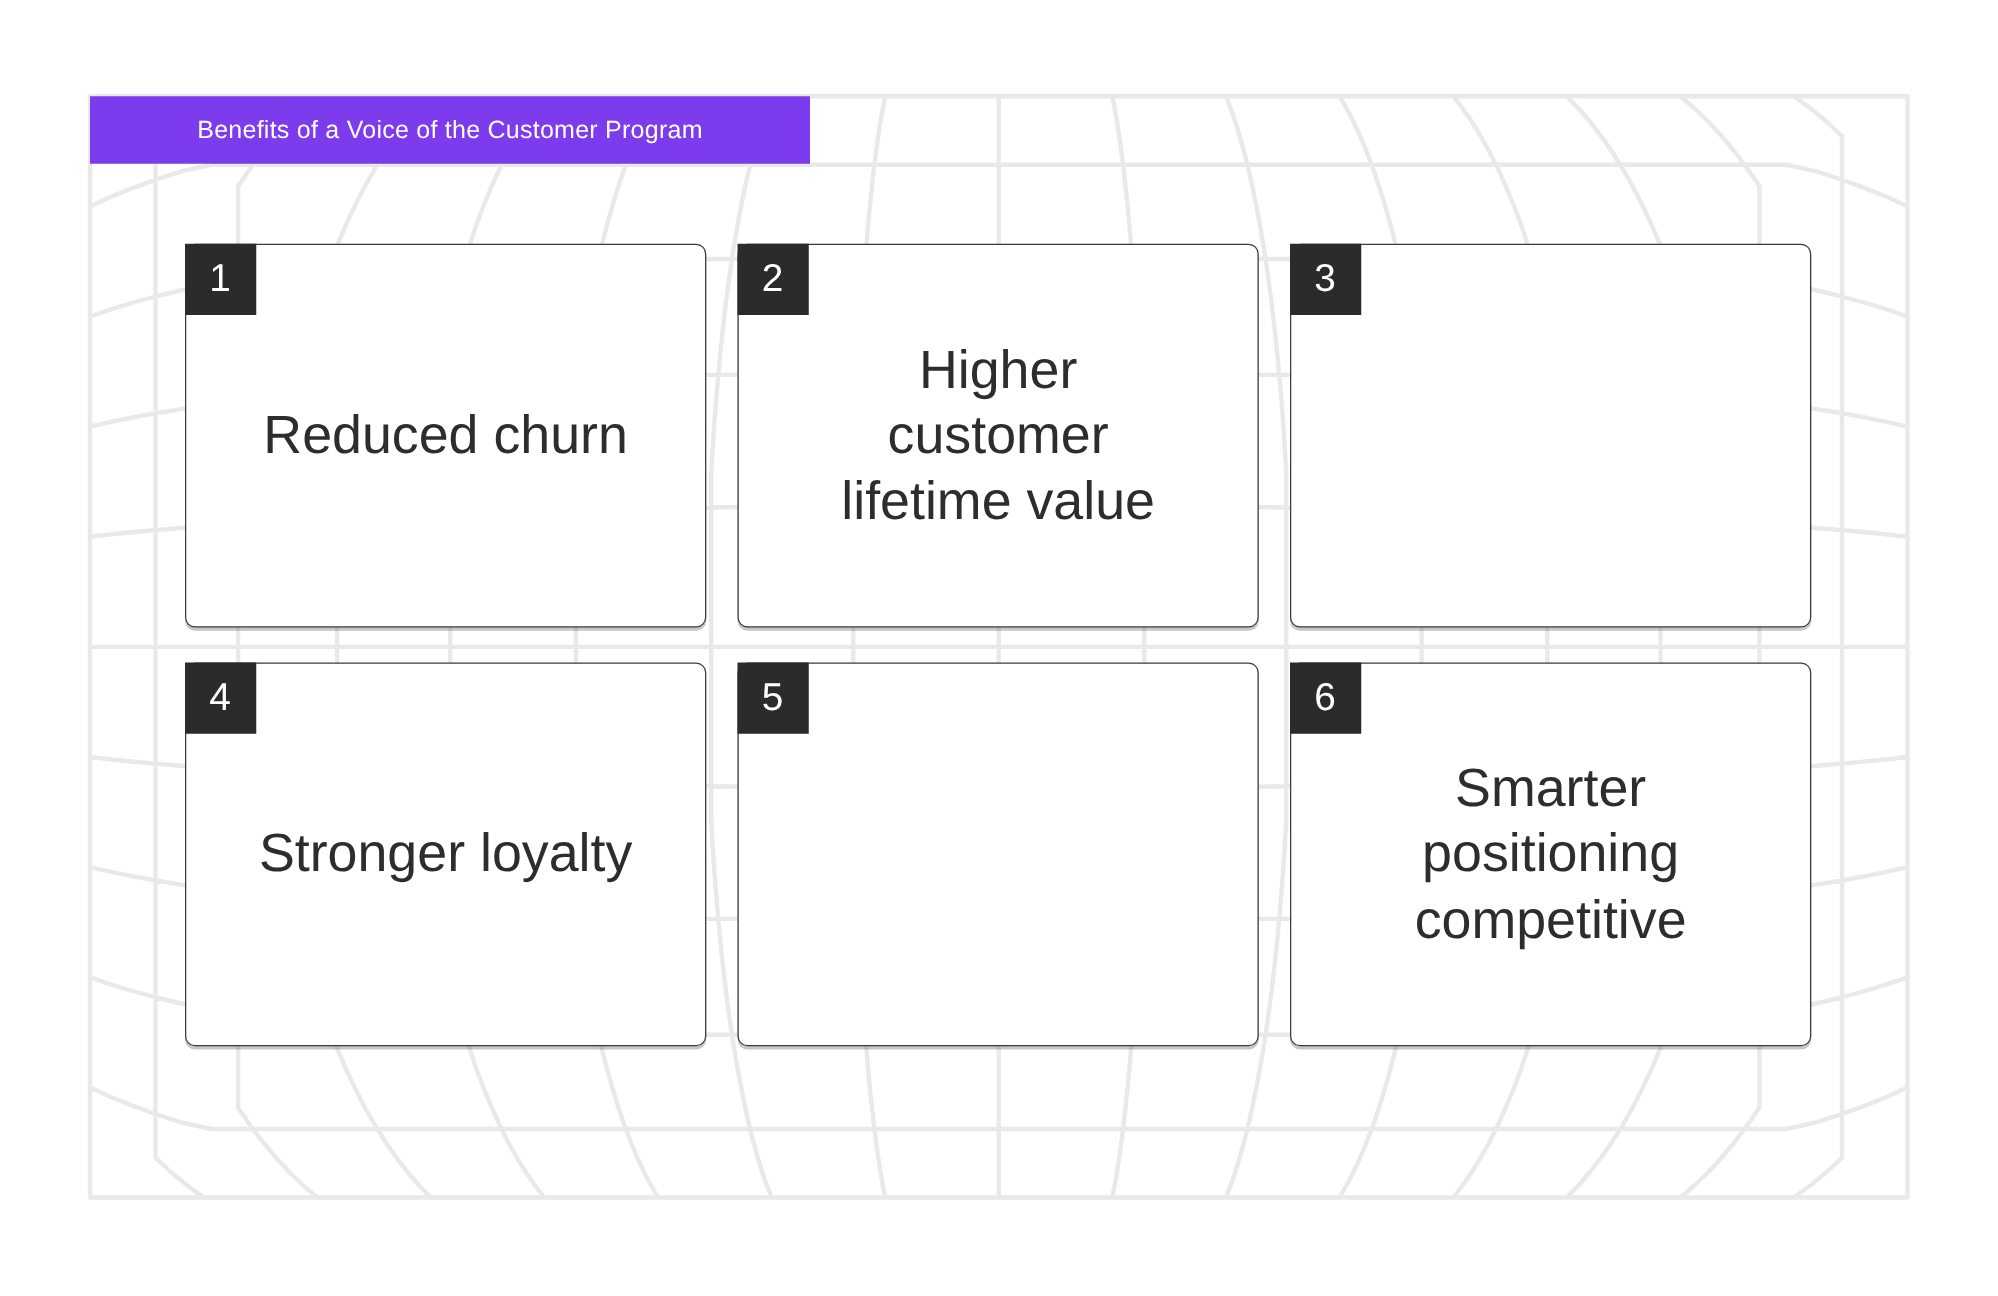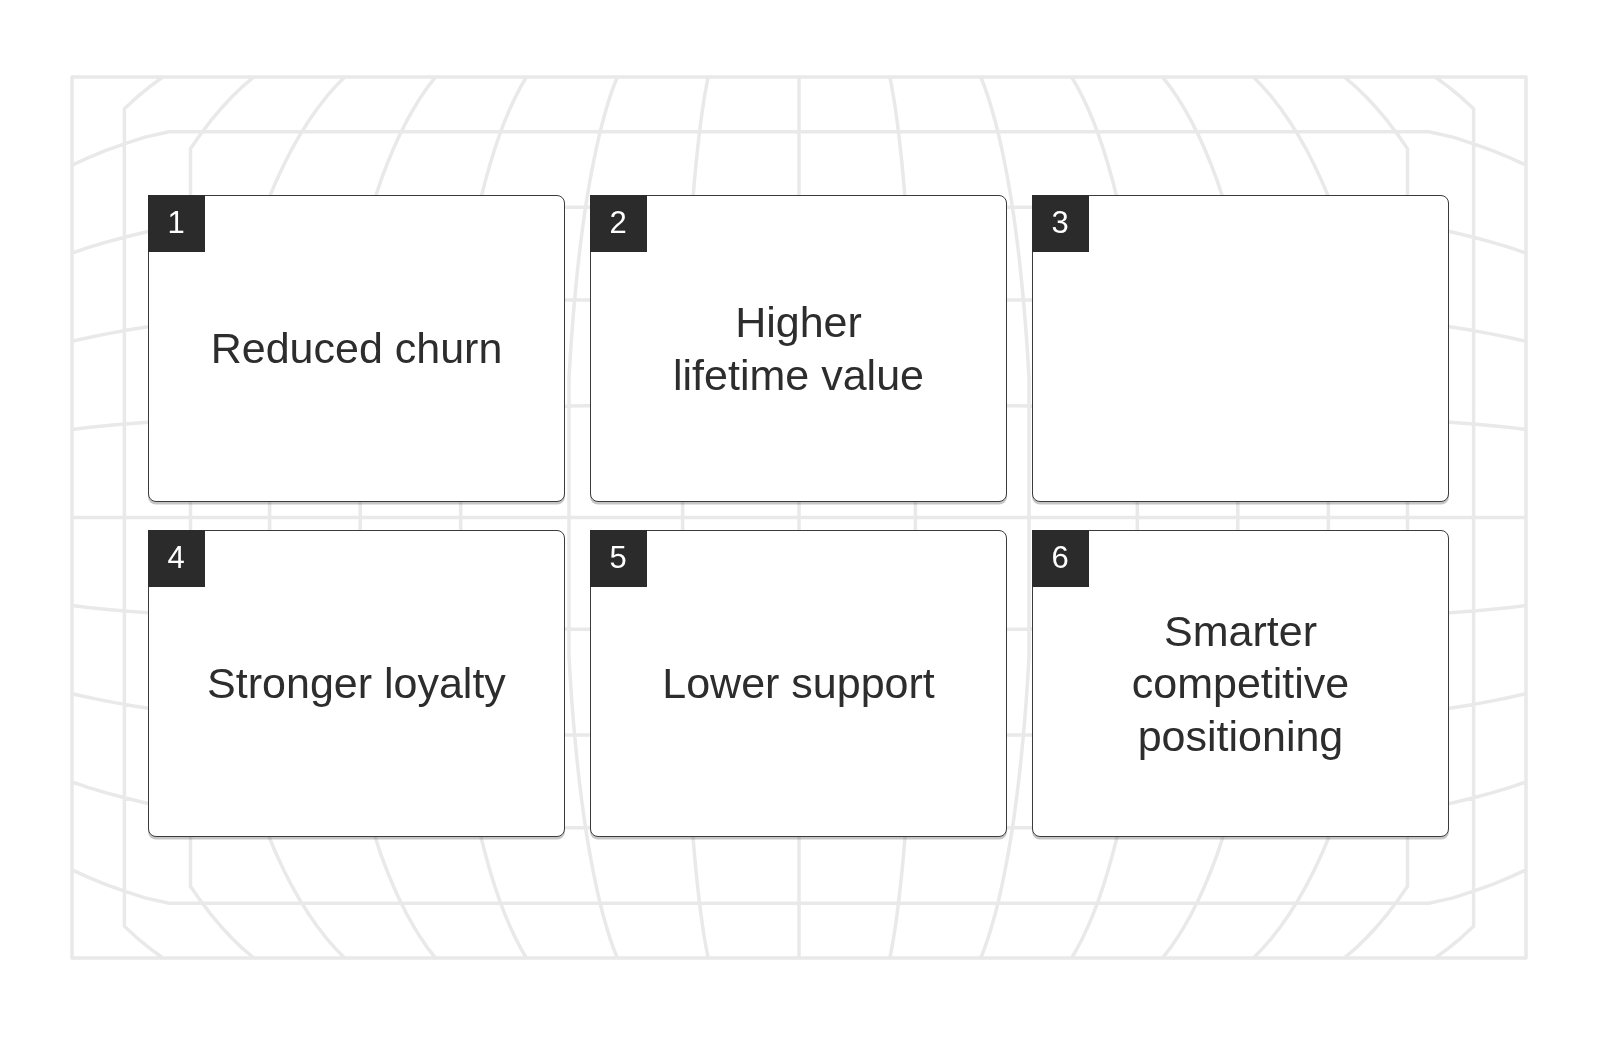--- a/index.html
+++ b/index.html
@@ -69,38 +69,42 @@
 </style>
 </head>
 <body>
 
 <div class="stage">
 
   <svg id="grid-svg" viewBox="0 0 1598 1037" xmlns="http://www.w3.org/2000/svg" aria-hidden="true">
     <path id="grid-path" fill="none" stroke-width="3.5" stroke-linecap="round" stroke-linejoin="round" d="M72.0 77.0L72.0 95.4L72.0 113.7L72.0 132.1L72.0 150.4L72.0 168.8L72.0 187.1L72.0 205.5L72.0 223.8L72.0 242.2L72.0 260.5L72.0 278.9L72.0 297.3L72.0 315.6L72.0 334.0L72.0 352.3L72.0 370.7L72.0 389.0L72.0 407.4L72.0 425.7L72.0 444.1L72.0 462.4L72.0 480.8L72.0 499.1L72.0 517.5L72.0 535.9L72.0 554.2L72.0 572.6L72.0 590.9L72.0 609.3L72.0 627.6L72.0 646.0L72.0 664.3L72.0 682.7L72.0 701.0L72.0 719.4L72.0 737.8L72.0 756.1L72.0 774.5L72.0 792.8L72.0 811.2L72.0 829.5L72.0 847.9L72.0 866.2L72.0 884.6L72.0 902.9L72.0 921.3L72.0 939.6L72.0 958.0M162.9 77.0L149.8 86.6L136.9 97.2L124.4 108.8L124.4 128.2L124.4 147.7L124.4 167.2L124.4 186.6L124.4 206.1L124.4 225.5L124.4 245.0L124.4 264.5L124.4 283.9L124.4 303.4L124.4 322.9L124.4 342.3L124.4 361.8L124.4 381.3L124.4 400.7L124.4 420.2L124.4 439.6L124.4 459.1L124.4 478.6L124.4 498.0L124.4 517.5L124.4 537.0L124.4 556.4L124.4 575.9L124.4 595.4L124.4 614.8L124.4 634.3L124.4 653.7L124.4 673.2L124.4 692.7L124.4 712.1L124.4 731.6L124.4 751.1L124.4 770.5L124.4 790.0L124.4 809.5L124.4 828.9L124.4 848.4L124.4 867.8L124.4 887.3L124.4 906.8L124.4 926.2L136.9 937.8L149.8 948.4L162.9 958.0M253.8 77.0L242.5 86.6L231.5 97.2L220.8 108.8L210.4 121.2L200.3 134.6L190.5 148.8L190.5 169.3L190.5 189.8L190.5 210.3L190.5 230.8L190.5 251.2L190.5 271.7L190.5 292.2L190.5 312.7L190.5 333.2L190.5 353.6L190.5 374.1L190.5 394.6L190.5 415.1L190.5 435.6L190.5 456.1L190.5 476.5L190.5 497.0L190.5 517.5L190.5 538.0L190.5 558.5L190.5 578.9L190.5 599.4L190.5 619.9L190.5 640.4L190.5 660.9L190.5 681.4L190.5 701.8L190.5 722.3L190.5 742.8L190.5 763.3L190.5 783.8L190.5 804.2L190.5 824.7L190.5 845.2L190.5 865.7L190.5 886.2L200.3 900.4L210.4 913.8L220.8 926.2L231.5 937.8L242.5 948.4L253.8 958.0M344.6 77.0L335.3 86.6L326.1 97.2L317.2 108.8L308.5 121.2L300.1 134.6L292.0 148.8L284.2 164.0L276.7 179.9L269.6 196.7L269.6 218.1L269.6 239.5L269.6 260.9L269.6 282.3L269.6 303.6L269.6 325.0L269.6 346.4L269.6 367.8L269.6 389.2L269.6 410.6L269.6 432.0L269.6 453.3L269.6 474.7L269.6 496.1L269.6 517.5L269.6 538.9L269.6 560.3L269.6 581.7L269.6 603.0L269.6 624.4L269.6 645.8L269.6 667.2L269.6 688.6L269.6 710.0L269.6 731.4L269.6 752.7L269.6 774.1L269.6 795.5L269.6 816.9L269.6 838.3L276.7 855.1L284.2 871.0L292.0 886.2L300.1 900.4L308.5 913.8L317.2 926.2L326.1 937.8L335.3 948.4L344.6 958.0M435.5 77.0L428.0 86.6L420.7 97.2L413.5 108.8L406.6 121.2L399.9 134.6L393.4 148.8L387.1 164.0L381.1 179.9L375.5 196.7L370.1 214.3L365.0 232.6L360.2 251.6L360.2 273.8L360.2 295.9L360.2 318.1L360.2 340.3L360.2 362.4L360.2 384.6L360.2 406.7L360.2 428.9L360.2 451.0L360.2 473.2L360.2 495.3L360.2 517.5L360.2 539.7L360.2 561.8L360.2 584.0L360.2 606.1L360.2 628.3L360.2 650.4L360.2 672.6L360.2 694.7L360.2 716.9L360.2 739.1L360.2 761.2L360.2 783.4L365.0 802.4L370.1 820.7L375.5 838.3L381.1 855.1L387.1 871.0L393.4 886.2L399.9 900.4L406.6 913.8L413.5 926.2L420.7 937.8L428.0 948.4L435.5 958.0M526.4 77.0L520.8 86.6L515.3 97.2L509.9 108.8L504.7 121.2L499.6 134.6L494.8 148.8L490.1 164.0L485.6 179.9L481.3 196.7L477.3 214.3L473.5 232.6L469.9 251.6L466.6 271.3L463.5 291.6L460.7 312.5L460.7 335.3L460.7 358.1L460.7 380.9L460.7 403.6L460.7 426.4L460.7 449.2L460.7 472.0L460.7 494.7L460.7 517.5L460.7 540.3L460.7 563.0L460.7 585.8L460.7 608.6L460.7 631.4L460.7 654.1L460.7 676.9L460.7 699.7L460.7 722.5L463.5 743.4L466.6 763.7L469.9 783.4L473.5 802.4L477.3 820.7L481.3 838.3L485.6 855.1L490.1 871.0L494.8 886.2L499.6 900.4L504.7 913.8L509.9 926.2L515.3 937.8L520.8 948.4L526.4 958.0M617.3 77.0L613.5 86.6L609.8 97.2L606.3 108.8L602.8 121.2L599.4 134.6L596.2 148.8L593.1 164.0L590.1 179.9L587.2 196.7L584.5 214.3L582.0 232.6L579.6 251.6L577.4 271.3L575.4 291.6L573.5 312.5L571.8 334.0L570.3 355.8L569.0 378.2L569.0 401.4L569.0 424.6L569.0 447.8L569.0 471.1L569.0 494.3L569.0 517.5L569.0 540.7L569.0 563.9L569.0 587.2L569.0 610.4L569.0 633.6L569.0 656.8L570.3 679.2L571.8 701.0L573.5 722.5L575.4 743.4L577.4 763.7L579.6 783.4L582.0 802.4L584.5 820.7L587.2 838.3L590.1 855.1L593.1 871.0L596.2 886.2L599.4 900.4L602.8 913.8L606.3 926.2L609.8 937.8L613.5 948.4L617.3 958.0M708.1 77.0L706.3 86.6L704.4 97.2L702.6 108.8L700.9 121.2L699.2 134.6L697.6 148.8L696.0 164.0L694.5 179.9L693.1 196.7L691.8 214.3L690.5 232.6L689.3 251.6L688.2 271.3L687.2 291.6L686.2 312.5L685.4 334.0L684.7 355.8L684.0 378.2L683.5 400.8L683.0 423.8L682.6 447.0L682.6 470.5L682.6 494.0L682.6 517.5L682.6 541.0L682.6 564.5L682.6 588.0L683.0 611.2L683.5 634.2L684.0 656.8L684.7 679.2L685.4 701.0L686.2 722.5L687.2 743.4L688.2 763.7L689.3 783.4L690.5 802.4L691.8 820.7L693.1 838.3L694.5 855.1L696.0 871.0L697.6 886.2L699.2 900.4L700.9 913.8L702.6 926.2L704.4 937.8L706.3 948.4L708.1 958.0M799.0 77.0L799.0 86.6L799.0 97.2L799.0 108.8L799.0 121.2L799.0 134.6L799.0 148.8L799.0 164.0L799.0 179.9L799.0 196.7L799.0 214.3L799.0 232.6L799.0 251.6L799.0 271.3L799.0 291.6L799.0 312.5L799.0 334.0L799.0 355.8L799.0 378.2L799.0 400.8L799.0 423.8L799.0 447.0L799.0 470.4L799.0 493.9L799.0 517.5L799.0 541.1L799.0 564.6L799.0 588.0L799.0 611.2L799.0 634.2L799.0 656.8L799.0 679.2L799.0 701.0L799.0 722.5L799.0 743.4L799.0 763.7L799.0 783.4L799.0 802.4L799.0 820.7L799.0 838.3L799.0 855.1L799.0 871.0L799.0 886.2L799.0 900.4L799.0 913.8L799.0 926.2L799.0 937.8L799.0 948.4L799.0 958.0M889.9 77.0L891.7 86.6L893.6 97.2L895.4 108.8L897.1 121.2L898.8 134.6L900.4 148.8L902.0 164.0L903.5 179.9L904.9 196.7L906.2 214.3L907.5 232.6L908.7 251.6L909.8 271.3L910.8 291.6L911.8 312.5L912.6 334.0L913.3 355.8L914.0 378.2L914.5 400.8L915.0 423.8L915.4 447.0L915.4 470.5L915.4 494.0L915.4 517.5L915.4 541.0L915.4 564.5L915.4 588.0L915.0 611.2L914.5 634.2L914.0 656.8L913.3 679.2L912.6 701.0L911.8 722.5L910.8 743.4L909.8 763.7L908.7 783.4L907.5 802.4L906.2 820.7L904.9 838.3L903.5 855.1L902.0 871.0L900.4 886.2L898.8 900.4L897.1 913.8L895.4 926.2L893.6 937.8L891.7 948.4L889.9 958.0M980.8 77.0L984.5 86.6L988.2 97.2L991.7 108.8L995.2 121.2L998.6 134.6L1001.8 148.8L1004.9 164.0L1007.9 179.9L1010.8 196.7L1013.5 214.3L1016.0 232.6L1018.4 251.6L1020.6 271.3L1022.6 291.6L1024.5 312.5L1026.2 334.0L1027.7 355.8L1029.0 378.2L1029.0 401.4L1029.0 424.6L1029.0 447.8L1029.0 471.1L1029.0 494.3L1029.0 517.5L1029.0 540.7L1029.0 563.9L1029.0 587.2L1029.0 610.4L1029.0 633.6L1029.0 656.8L1027.7 679.2L1026.2 701.0L1024.5 722.5L1022.6 743.4L1020.6 763.7L1018.4 783.4L1016.0 802.4L1013.5 820.7L1010.8 838.3L1007.9 855.1L1004.9 871.0L1001.8 886.2L998.6 900.4L995.2 913.8L991.7 926.2L988.2 937.8L984.5 948.4L980.8 958.0M1071.6 77.0L1077.2 86.6L1082.7 97.2L1088.1 108.8L1093.3 121.2L1098.4 134.6L1103.2 148.8L1107.9 164.0L1112.4 179.9L1116.7 196.7L1120.7 214.3L1124.5 232.6L1128.1 251.6L1131.4 271.3L1134.5 291.6L1137.3 312.5L1137.3 335.3L1137.3 358.1L1137.3 380.9L1137.3 403.6L1137.3 426.4L1137.3 449.2L1137.3 472.0L1137.3 494.7L1137.3 517.5L1137.3 540.3L1137.3 563.0L1137.3 585.8L1137.3 608.6L1137.3 631.4L1137.3 654.1L1137.3 676.9L1137.3 699.7L1137.3 722.5L1134.5 743.4L1131.4 763.7L1128.1 783.4L1124.5 802.4L1120.7 820.7L1116.7 838.3L1112.4 855.1L1107.9 871.0L1103.2 886.2L1098.4 900.4L1093.3 913.8L1088.1 926.2L1082.7 937.8L1077.2 948.4L1071.6 958.0M1162.5 77.0L1170.0 86.6L1177.3 97.2L1184.5 108.8L1191.4 121.2L1198.1 134.6L1204.6 148.8L1210.9 164.0L1216.9 179.9L1222.5 196.7L1227.9 214.3L1233.0 232.6L1237.8 251.6L1237.8 273.8L1237.8 295.9L1237.8 318.1L1237.8 340.3L1237.8 362.4L1237.8 384.6L1237.8 406.7L1237.8 428.9L1237.8 451.0L1237.8 473.2L1237.8 495.3L1237.8 517.5L1237.8 539.7L1237.8 561.8L1237.8 584.0L1237.8 606.1L1237.8 628.3L1237.8 650.4L1237.8 672.6L1237.8 694.7L1237.8 716.9L1237.8 739.1L1237.8 761.2L1237.8 783.4L1233.0 802.4L1227.9 820.7L1222.5 838.3L1216.9 855.1L1210.9 871.0L1204.6 886.2L1198.1 900.4L1191.4 913.8L1184.5 926.2L1177.3 937.8L1170.0 948.4L1162.5 958.0M1253.4 77.0L1262.7 86.6L1271.9 97.2L1280.8 108.8L1289.5 121.2L1297.9 134.6L1306.0 148.8L1313.8 164.0L1321.3 179.9L1328.4 196.7L1328.4 218.1L1328.4 239.5L1328.4 260.9L1328.4 282.3L1328.4 303.6L1328.4 325.0L1328.4 346.4L1328.4 367.8L1328.4 389.2L1328.4 410.6L1328.4 432.0L1328.4 453.3L1328.4 474.7L1328.4 496.1L1328.4 517.5L1328.4 538.9L1328.4 560.3L1328.4 581.7L1328.4 603.0L1328.4 624.4L1328.4 645.8L1328.4 667.2L1328.4 688.6L1328.4 710.0L1328.4 731.4L1328.4 752.7L1328.4 774.1L1328.4 795.5L1328.4 816.9L1328.4 838.3L1321.3 855.1L1313.8 871.0L1306.0 886.2L1297.9 900.4L1289.5 913.8L1280.8 926.2L1271.9 937.8L1262.7 948.4L1253.4 958.0M1344.3 77.0L1355.5 86.6L1366.5 97.2L1377.2 108.8L1387.6 121.2L1397.7 134.6L1407.5 148.8L1407.5 169.3L1407.5 189.8L1407.5 210.3L1407.5 230.8L1407.5 251.2L1407.5 271.7L1407.5 292.2L1407.5 312.7L1407.5 333.2L1407.5 353.6L1407.5 374.1L1407.5 394.6L1407.5 415.1L1407.5 435.6L1407.5 456.1L1407.5 476.5L1407.5 497.0L1407.5 517.5L1407.5 538.0L1407.5 558.5L1407.5 578.9L1407.5 599.4L1407.5 619.9L1407.5 640.4L1407.5 660.9L1407.5 681.4L1407.5 701.8L1407.5 722.3L1407.5 742.8L1407.5 763.3L1407.5 783.8L1407.5 804.2L1407.5 824.7L1407.5 845.2L1407.5 865.7L1407.5 886.2L1397.7 900.4L1387.6 913.8L1377.2 926.2L1366.5 937.8L1355.5 948.4L1344.3 958.0M1435.1 77.0L1448.2 86.6L1461.1 97.2L1473.6 108.8L1473.6 128.2L1473.6 147.7L1473.6 167.2L1473.6 186.6L1473.6 206.1L1473.6 225.5L1473.6 245.0L1473.6 264.5L1473.6 283.9L1473.6 303.4L1473.6 322.9L1473.6 342.3L1473.6 361.8L1473.6 381.3L1473.6 400.7L1473.6 420.2L1473.6 439.6L1473.6 459.1L1473.6 478.6L1473.6 498.0L1473.6 517.5L1473.6 537.0L1473.6 556.4L1473.6 575.9L1473.6 595.4L1473.6 614.8L1473.6 634.3L1473.6 653.7L1473.6 673.2L1473.6 692.7L1473.6 712.1L1473.6 731.6L1473.6 751.1L1473.6 770.5L1473.6 790.0L1473.6 809.5L1473.6 828.9L1473.6 848.4L1473.6 867.8L1473.6 887.3L1473.6 906.8L1473.6 926.2L1461.1 937.8L1448.2 948.4L1435.1 958.0M1526.0 77.0L1526.0 95.4L1526.0 113.7L1526.0 132.1L1526.0 150.4L1526.0 168.8L1526.0 187.1L1526.0 205.5L1526.0 223.8L1526.0 242.2L1526.0 260.5L1526.0 278.9L1526.0 297.3L1526.0 315.6L1526.0 334.0L1526.0 352.3L1526.0 370.7L1526.0 389.0L1526.0 407.4L1526.0 425.7L1526.0 444.1L1526.0 462.4L1526.0 480.8L1526.0 499.1L1526.0 517.5L1526.0 535.9L1526.0 554.2L1526.0 572.6L1526.0 590.9L1526.0 609.3L1526.0 627.6L1526.0 646.0L1526.0 664.3L1526.0 682.7L1526.0 701.0L1526.0 719.4L1526.0 737.8L1526.0 756.1L1526.0 774.5L1526.0 792.8L1526.0 811.2L1526.0 829.5L1526.0 847.9L1526.0 866.2L1526.0 884.6L1526.0 902.9L1526.0 921.3L1526.0 939.6L1526.0 958.0M72.0 77.0L102.3 77.0L132.6 77.0L162.9 77.0L193.2 77.0L223.5 77.0L253.8 77.0L284.0 77.0L314.3 77.0L344.6 77.0L374.9 77.0L405.2 77.0L435.5 77.0L465.8 77.0L496.1 77.0L526.4 77.0L556.7 77.0L587.0 77.0L617.3 77.0L647.5 77.0L677.8 77.0L708.1 77.0L738.4 77.0L768.7 77.0L799.0 77.0L829.3 77.0L859.6 77.0L889.9 77.0L920.2 77.0L950.5 77.0L980.8 77.0L1011.0 77.0L1041.3 77.0L1071.6 77.0L1101.9 77.0L1132.2 77.0L1162.5 77.0L1192.8 77.0L1223.1 77.0L1253.4 77.0L1283.7 77.0L1314.0 77.0L1344.3 77.0L1374.5 77.0L1404.8 77.0L1435.1 77.0L1465.4 77.0L1495.7 77.0L1526.0 77.0M72.0 165.1L87.9 157.8L105.4 150.7L124.4 143.8L145.0 137.1L169.1 131.8L202.3 131.8L235.4 131.8L268.6 131.8L301.7 131.8L334.9 131.8L368.0 131.8L401.2 131.8L434.3 131.8L467.5 131.8L500.6 131.8L533.8 131.8L566.9 131.8L600.1 131.8L633.2 131.8L666.4 131.8L699.5 131.8L732.7 131.8L765.8 131.8L799.0 131.8L832.2 131.8L865.3 131.8L898.5 131.8L931.6 131.8L964.8 131.8L997.9 131.8L1031.1 131.8L1064.2 131.8L1097.4 131.8L1130.5 131.8L1163.7 131.8L1196.8 131.8L1230.0 131.8L1263.1 131.8L1296.3 131.8L1329.4 131.8L1362.6 131.8L1395.7 131.8L1428.9 131.8L1453.0 137.1L1473.6 143.8L1492.6 150.7L1510.1 157.8L1526.0 165.1M72.0 253.2L87.9 247.7L105.4 242.4L124.4 237.2L145.0 232.2L167.0 227.3L190.5 222.6L215.5 218.0L241.9 213.7L269.6 209.5L301.0 207.2L336.6 207.2L372.2 207.2L407.8 207.2L443.3 207.2L478.9 207.2L514.5 207.2L550.0 207.2L585.6 207.2L621.2 207.2L656.7 207.2L692.3 207.2L727.9 207.2L763.4 207.2L799.0 207.2L834.6 207.2L870.1 207.2L905.7 207.2L941.3 207.2L976.8 207.2L1012.4 207.2L1048.0 207.2L1083.5 207.2L1119.1 207.2L1154.7 207.2L1190.2 207.2L1225.8 207.2L1261.4 207.2L1297.0 207.2L1328.4 209.5L1356.1 213.7L1382.5 218.0L1407.5 222.6L1431.0 227.3L1453.0 232.2L1473.6 237.2L1492.6 242.4L1510.1 247.7L1526.0 253.2M72.0 341.3L87.9 337.7L105.4 334.1L124.4 330.6L145.0 327.3L167.0 324.0L190.5 320.9L215.5 317.9L241.9 315.0L269.6 312.2L298.6 309.6L328.8 307.1L360.2 304.8L392.7 302.7L426.3 300.7L462.4 299.9L499.8 299.9L537.2 299.9L574.6 299.9L612.0 299.9L649.4 299.9L686.8 299.9L724.2 299.9L761.6 299.9L799.0 299.9L836.4 299.9L873.8 299.9L911.2 299.9L948.6 299.9L986.0 299.9L1023.4 299.9L1060.8 299.9L1098.2 299.9L1135.6 299.9L1171.7 300.7L1205.3 302.7L1237.8 304.8L1269.2 307.1L1299.4 309.6L1328.4 312.2L1356.1 315.0L1382.5 317.9L1407.5 320.9L1431.0 324.0L1453.0 327.3L1473.6 330.6L1492.6 334.1L1510.1 337.7L1526.0 341.3M72.0 429.4L87.9 427.6L105.4 425.8L124.4 424.1L145.0 422.4L167.0 420.8L190.5 419.2L215.5 417.7L241.9 416.2L269.6 414.8L298.6 413.5L328.8 412.3L360.2 411.2L392.7 410.1L426.3 409.1L460.7 408.2L496.1 407.4L532.2 406.7L569.0 406.0L606.4 405.5L644.8 405.4L683.4 405.4L721.9 405.4L760.5 405.4L799.0 405.4L837.5 405.4L876.1 405.4L914.6 405.4L953.2 405.4L991.6 405.5L1029.0 406.0L1065.8 406.7L1101.9 407.4L1137.3 408.2L1171.7 409.1L1205.3 410.1L1237.8 411.2L1269.2 412.3L1299.4 413.5L1328.4 414.8L1356.1 416.2L1382.5 417.7L1407.5 419.2L1431.0 420.8L1453.0 422.4L1473.6 424.1L1492.6 425.8L1510.1 427.6L1526.0 429.4M72.0 517.5L87.9 517.5L105.4 517.5L124.4 517.5L145.0 517.5L167.0 517.5L190.5 517.5L215.5 517.5L241.9 517.5L269.6 517.5L298.6 517.5L328.8 517.5L360.2 517.5L392.7 517.5L426.3 517.5L460.7 517.5L496.1 517.5L532.2 517.5L569.0 517.5L606.4 517.5L644.3 517.5L682.6 517.5L721.3 517.5L760.1 517.5L799.0 517.5L837.9 517.5L876.7 517.5L915.4 517.5L953.7 517.5L991.6 517.5L1029.0 517.5L1065.8 517.5L1101.9 517.5L1137.3 517.5L1171.7 517.5L1205.3 517.5L1237.8 517.5L1269.2 517.5L1299.4 517.5L1328.4 517.5L1356.1 517.5L1382.5 517.5L1407.5 517.5L1431.0 517.5L1453.0 517.5L1473.6 517.5L1492.6 517.5L1510.1 517.5L1526.0 517.5M72.0 605.6L87.9 607.4L105.4 609.2L124.4 610.9L145.0 612.6L167.0 614.2L190.5 615.8L215.5 617.3L241.9 618.8L269.6 620.2L298.6 621.5L328.8 622.7L360.2 623.8L392.7 624.9L426.3 625.9L460.7 626.8L496.1 627.6L532.2 628.3L569.0 629.0L606.4 629.5L644.8 629.6L683.4 629.6L721.9 629.6L760.5 629.6L799.0 629.6L837.5 629.6L876.1 629.6L914.6 629.6L953.2 629.6L991.6 629.5L1029.0 629.0L1065.8 628.3L1101.9 627.6L1137.3 626.8L1171.7 625.9L1205.3 624.9L1237.8 623.8L1269.2 622.7L1299.4 621.5L1328.4 620.2L1356.1 618.8L1382.5 617.3L1407.5 615.8L1431.0 614.2L1453.0 612.6L1473.6 610.9L1492.6 609.2L1510.1 607.4L1526.0 605.6M72.0 693.7L87.9 697.3L105.4 700.9L124.4 704.4L145.0 707.7L167.0 711.0L190.5 714.1L215.5 717.1L241.9 720.0L269.6 722.8L298.6 725.4L328.8 727.9L360.2 730.2L392.7 732.3L426.3 734.3L462.4 735.1L499.8 735.1L537.2 735.1L574.6 735.1L612.0 735.1L649.4 735.1L686.8 735.1L724.2 735.1L761.6 735.1L799.0 735.1L836.4 735.1L873.8 735.1L911.2 735.1L948.6 735.1L986.0 735.1L1023.4 735.1L1060.8 735.1L1098.2 735.1L1135.6 735.1L1171.7 734.3L1205.3 732.3L1237.8 730.2L1269.2 727.9L1299.4 725.4L1328.4 722.8L1356.1 720.0L1382.5 717.1L1407.5 714.1L1431.0 711.0L1453.0 707.7L1473.6 704.4L1492.6 700.9L1510.1 697.3L1526.0 693.7M72.0 781.8L87.9 787.3L105.4 792.6L124.4 797.8L145.0 802.8L167.0 807.7L190.5 812.4L215.5 817.0L241.9 821.3L269.6 825.5L301.0 827.8L336.6 827.8L372.2 827.8L407.8 827.8L443.3 827.8L478.9 827.8L514.5 827.8L550.0 827.8L585.6 827.8L621.2 827.8L656.7 827.8L692.3 827.8L727.9 827.8L763.4 827.8L799.0 827.8L834.6 827.8L870.1 827.8L905.7 827.8L941.3 827.8L976.8 827.8L1012.4 827.8L1048.0 827.8L1083.5 827.8L1119.1 827.8L1154.7 827.8L1190.2 827.8L1225.8 827.8L1261.4 827.8L1297.0 827.8L1328.4 825.5L1356.1 821.3L1382.5 817.0L1407.5 812.4L1431.0 807.7L1453.0 802.8L1473.6 797.8L1492.6 792.6L1510.1 787.3L1526.0 781.8M72.0 869.9L87.9 877.2L105.4 884.3L124.4 891.2L145.0 897.9L169.1 903.2L202.3 903.2L235.4 903.2L268.6 903.2L301.7 903.2L334.9 903.2L368.0 903.2L401.2 903.2L434.3 903.2L467.5 903.2L500.6 903.2L533.8 903.2L566.9 903.2L600.1 903.2L633.2 903.2L666.4 903.2L699.5 903.2L732.7 903.2L765.8 903.2L799.0 903.2L832.2 903.2L865.3 903.2L898.5 903.2L931.6 903.2L964.8 903.2L997.9 903.2L1031.1 903.2L1064.2 903.2L1097.4 903.2L1130.5 903.2L1163.7 903.2L1196.8 903.2L1230.0 903.2L1263.1 903.2L1296.3 903.2L1329.4 903.2L1362.6 903.2L1395.7 903.2L1428.9 903.2L1453.0 897.9L1473.6 891.2L1492.6 884.3L1510.1 877.2L1526.0 869.9M72.0 958.0L102.3 958.0L132.6 958.0L162.9 958.0L193.2 958.0L223.5 958.0L253.8 958.0L284.0 958.0L314.3 958.0L344.6 958.0L374.9 958.0L405.2 958.0L435.5 958.0L465.8 958.0L496.1 958.0L526.4 958.0L556.7 958.0L587.0 958.0L617.3 958.0L647.5 958.0L677.8 958.0L708.1 958.0L738.4 958.0L768.7 958.0L799.0 958.0L829.3 958.0L859.6 958.0L889.9 958.0L920.2 958.0L950.5 958.0L980.8 958.0L1011.0 958.0L1041.3 958.0L1071.6 958.0L1101.9 958.0L1132.2 958.0L1162.5 958.0L1192.8 958.0L1223.1 958.0L1253.4 958.0L1283.7 958.0L1314.0 958.0L1344.3 958.0L1374.5 958.0L1404.8 958.0L1435.1 958.0L1465.4 958.0L1495.7 958.0L1526.0 958.0" stroke="#E9E9E9"></path>
   </svg>
 
+  <div class="banner">
+    <span>Benefits of a Voice of the Customer Program</span>
+  </div>
 
   <div class="cards">
 
     <div class="card">
       <div class="badge">
         <span>1</span>
       </div>
       <div class="label">
         <span class="line">Reduced churn</span>
       </div>
     </div>
 
     <div class="card">
       <div class="badge">
         <span>2</span>
       </div>
       <div class="label">
         <span class="line">Higher</span>
+        <span class="line">customer</span>
         <span class="line">lifetime value</span>
       </div>
     </div>
 
     <div class="card">
       <div class="badge">
         <span>3</span>
       </div>
     </div>
 
@@ -111,29 +115,28 @@
       <div class="label">
         <span class="line">Stronger loyalty</span>
       </div>
     </div>
 
     <div class="card">
       <div class="badge">
         <span>5</span>
       </div>
       <div class="label">
-        <span class="line">Lower support</span>
       </div>
     </div>
 
     <div class="card">
       <div class="badge">
         <span>6</span>
       </div>
       <div class="label">
         <span class="line">Smarter</span>
+        <span class="line">positioning</span>
         <span class="line">competitive</span>
-        <span class="line">positioning</span>
       </div>
     </div>
 
   </div>
 </div>
 
 </body></html>

